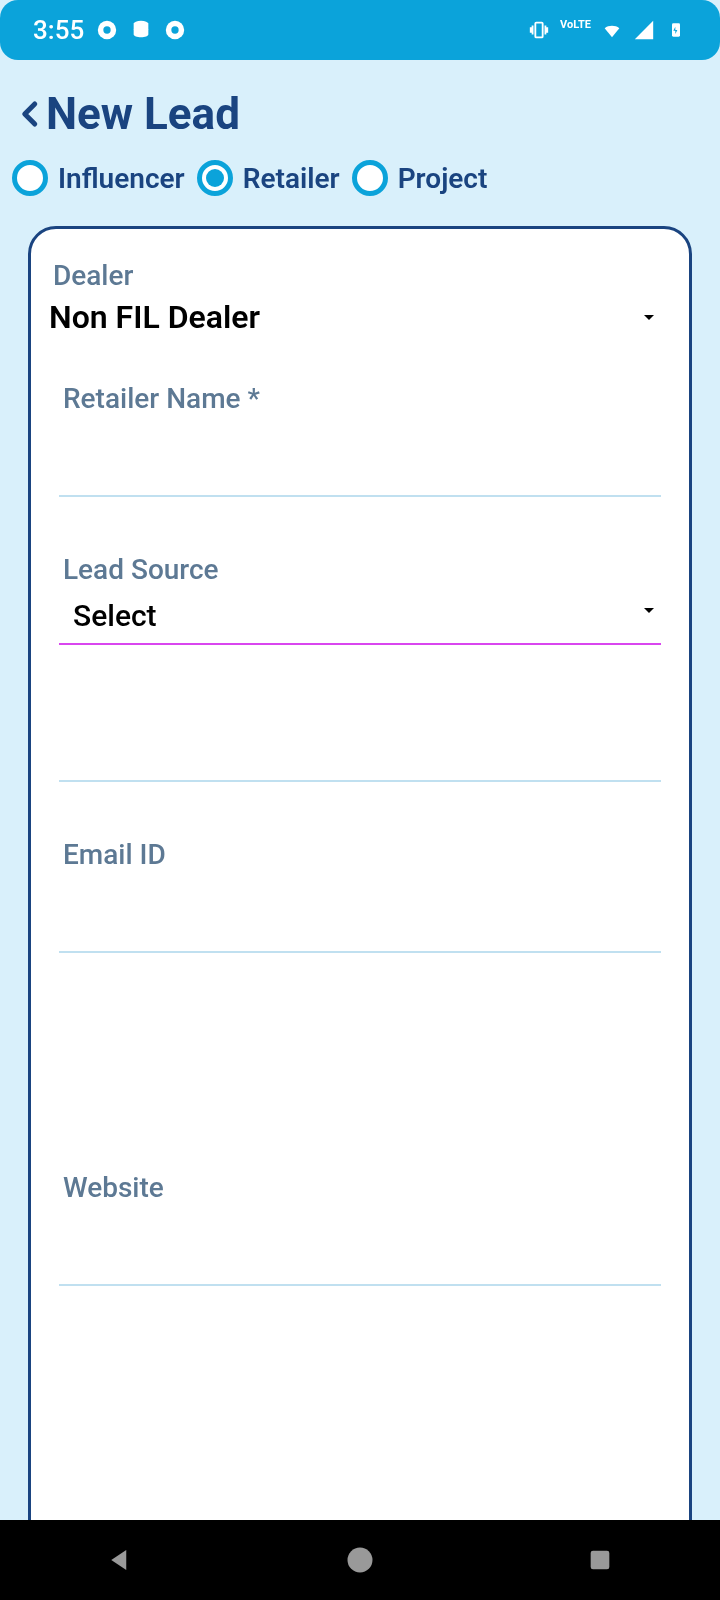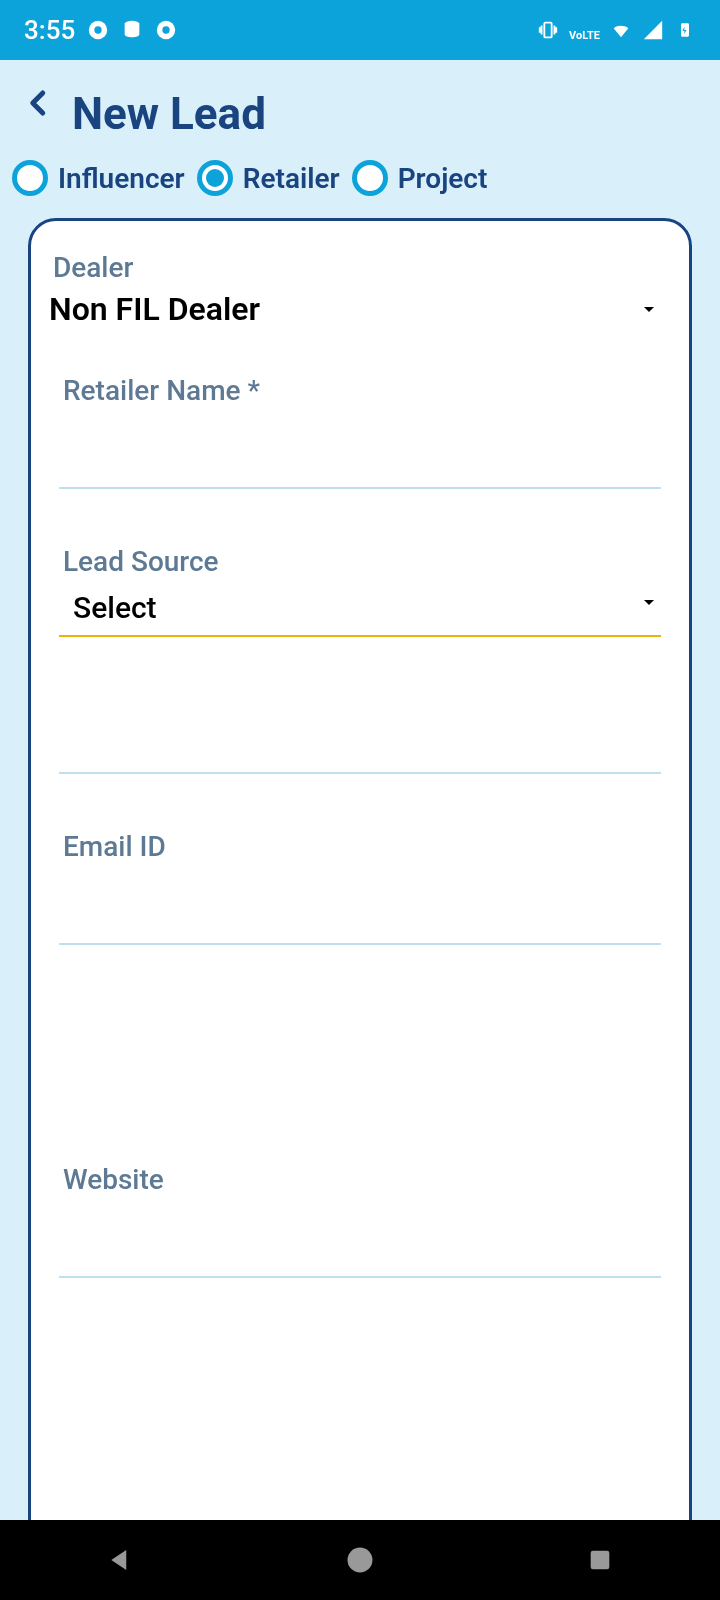--- a/index.html
+++ b/index.html
@@ -14,66 +14,66 @@
       background: #d9f0fb;
       overflow: hidden;
       position: relative;
     }
     .status-bar {
       background: #0ba3da;
       height: 60px;
       display: flex;
       align-items: center;
       justify-content: space-between;
-      padding: 0 24px;
+      padding: 0 33px;
       color: white;
+      border-radius: 18px;
     }
     .status-left {
       display: flex;
       align-items: center;
       gap: 12px;
       font-size: 26px;
       font-weight: 500;
     }
     .status-right {
       display: flex;
-      align-items: flex-end;
+      align-items: flex-start;
       gap: 10px;
     }
     .status-icon {
       width: 22px;
       height: 22px;
       display: inline-flex;
       align-items: center;
       justify-content: center;
     }
     .header {
       display: flex;
-      align-items: flex-start;
-      gap: 18px;
-      padding: 28px 24px 20px;
+      align-items: center;
+      padding: 28px 16px 20px;
     }
     .back-arrow {
       width: 30px;
       height: 30px;
       display: flex;
       align-items: center;
       justify-content: center;
       color: #1a4480;
     }
     .page-title {
       font-size: 44px;
       font-weight: 700;
       color: #1a4480;
     }
     .radio-row {
       display: flex;
       align-items: center;
       gap: 12px;
-      padding: 0 12px 22px;
+      padding: 0 12px 30px;
     }
     .radio-item {
       display: flex;
       align-items: center;
       gap: 10px;
     }
     .radio-circle {
       width: 36px;
       height: 36px;
       border-radius: 50%;
@@ -150,21 +150,21 @@
       outline: none;
       margin-top: 18px;
     }
     .select-field {
       margin-bottom: 55px;
       padding: 0 10px;
     }
     .select-input-row {
       display: flex;
       justify-content: space-between;
-      border-bottom: 2px solid #eab308;
+      border-bottom: 2px solid #d946ef;
       padding: 8px 0 10px 14px;
       margin-top: 4px;
     }
     .select-value {
       font-size: 30px;
       font-weight: 500;
       color: #000;
     }
     .contact-details-bar {
       position: absolute;

